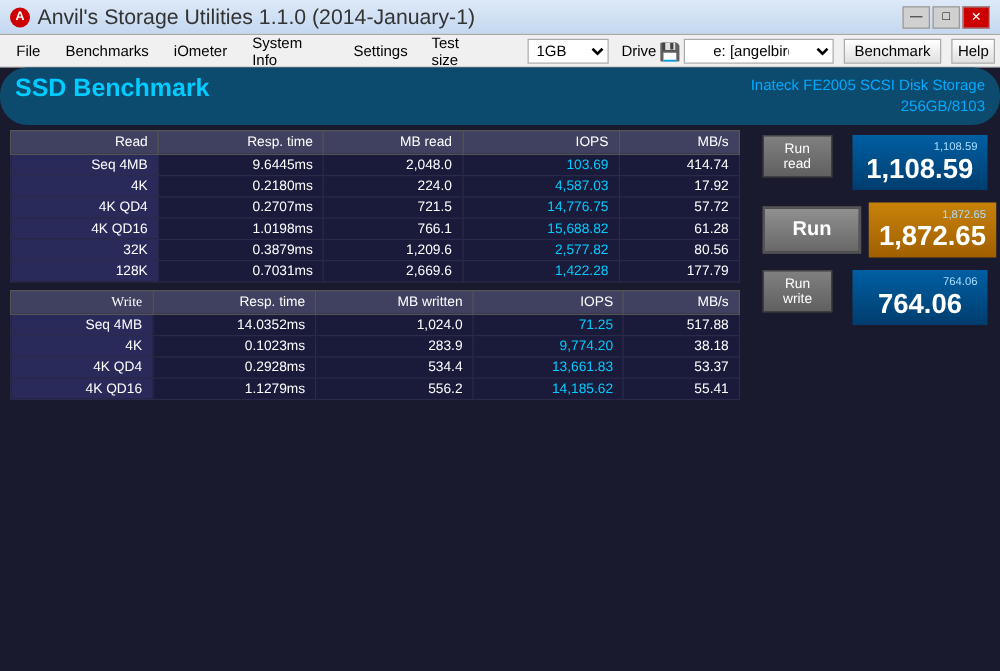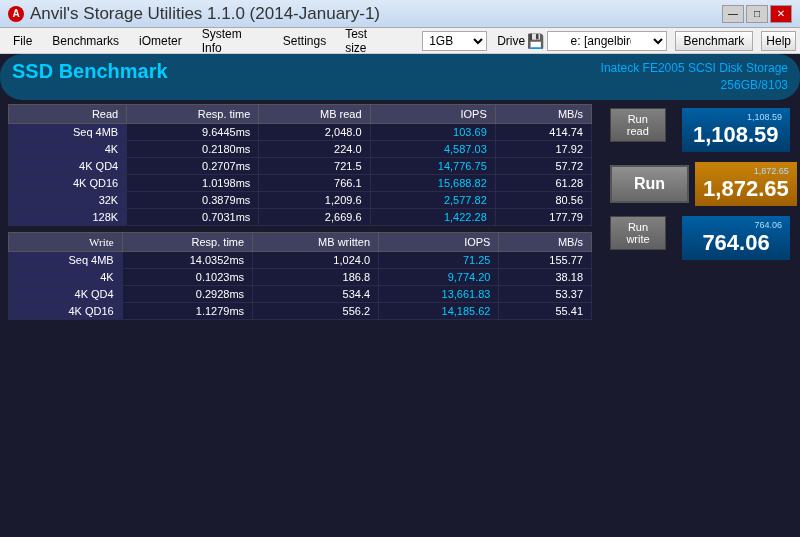--- a/index.html
+++ b/index.html
@@ -358,26 +358,26 @@
             <th>IOPS</th>
             <th>MB/s</th>
           </tr>
         </thead>
         <tbody id="write-tbody">
         <tr class="write-row">
     <td>Seq 4MB</td>
     <td>14.0352ms</td>
     <td>1,024.0</td>
     <td class="highlight">71.25</td>
-    <td>155.77</td>
+    <td>517.88</td>
   </tr>
             <tr class="write-row">
     <td>4K</td>
     <td>0.1023ms</td>
-    <td>186.8</td>
+    <td>283.9</td>
     <td class="highlight">9,774.20</td>
     <td>38.18</td>
   </tr>
             <tr class="write-row">
     <td>4K QD4</td>
     <td>0.2928ms</td>
     <td>534.4</td>
     <td class="highlight">13,661.83</td>
     <td>53.37</td>
   </tr>

